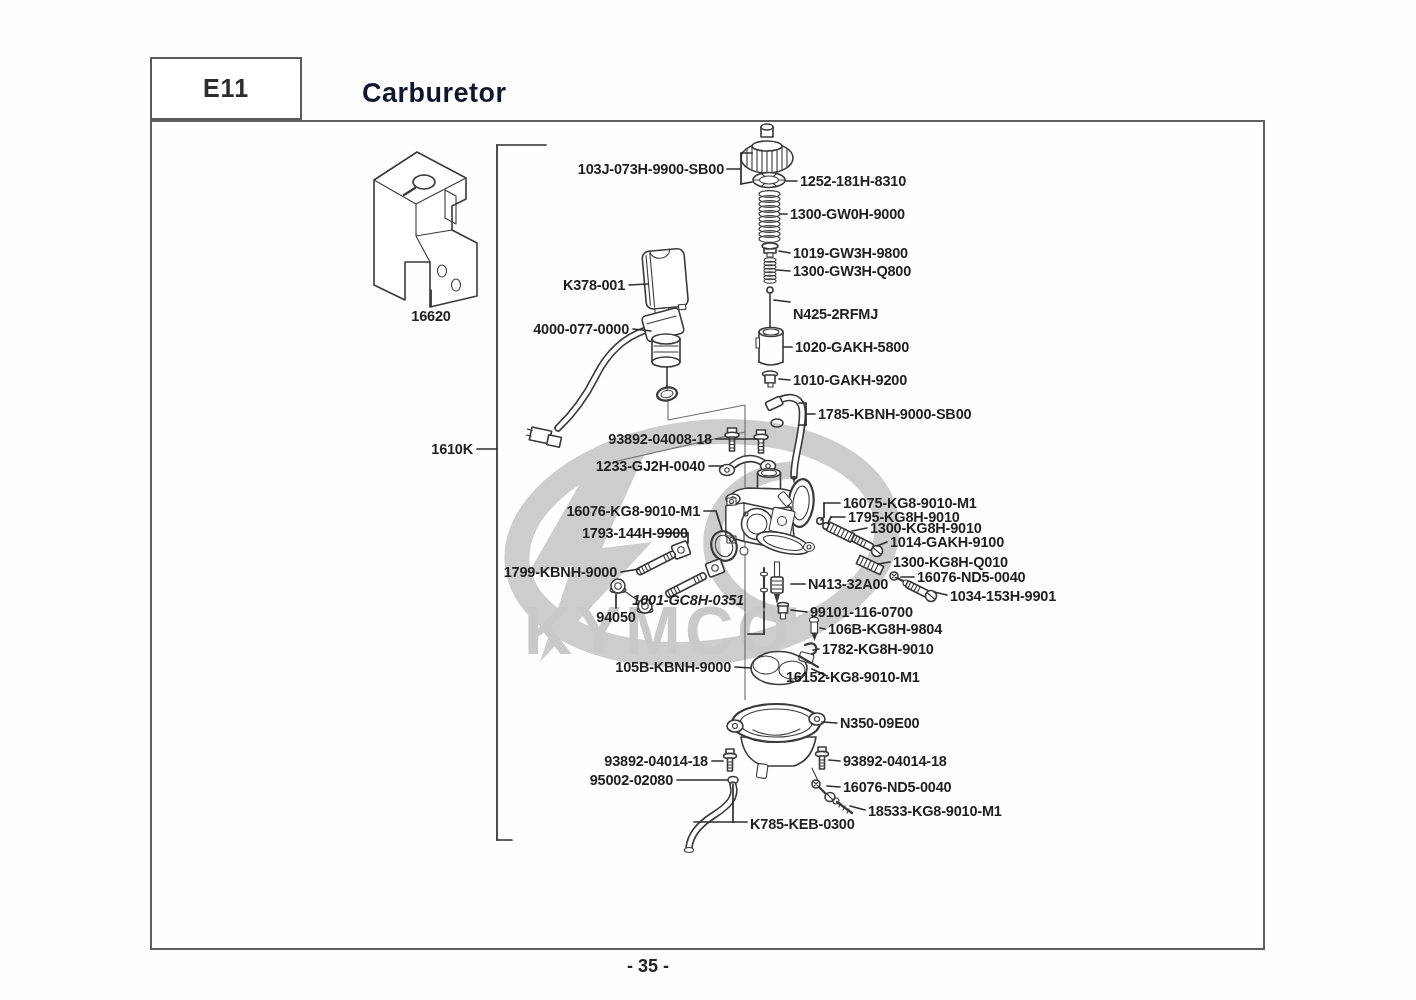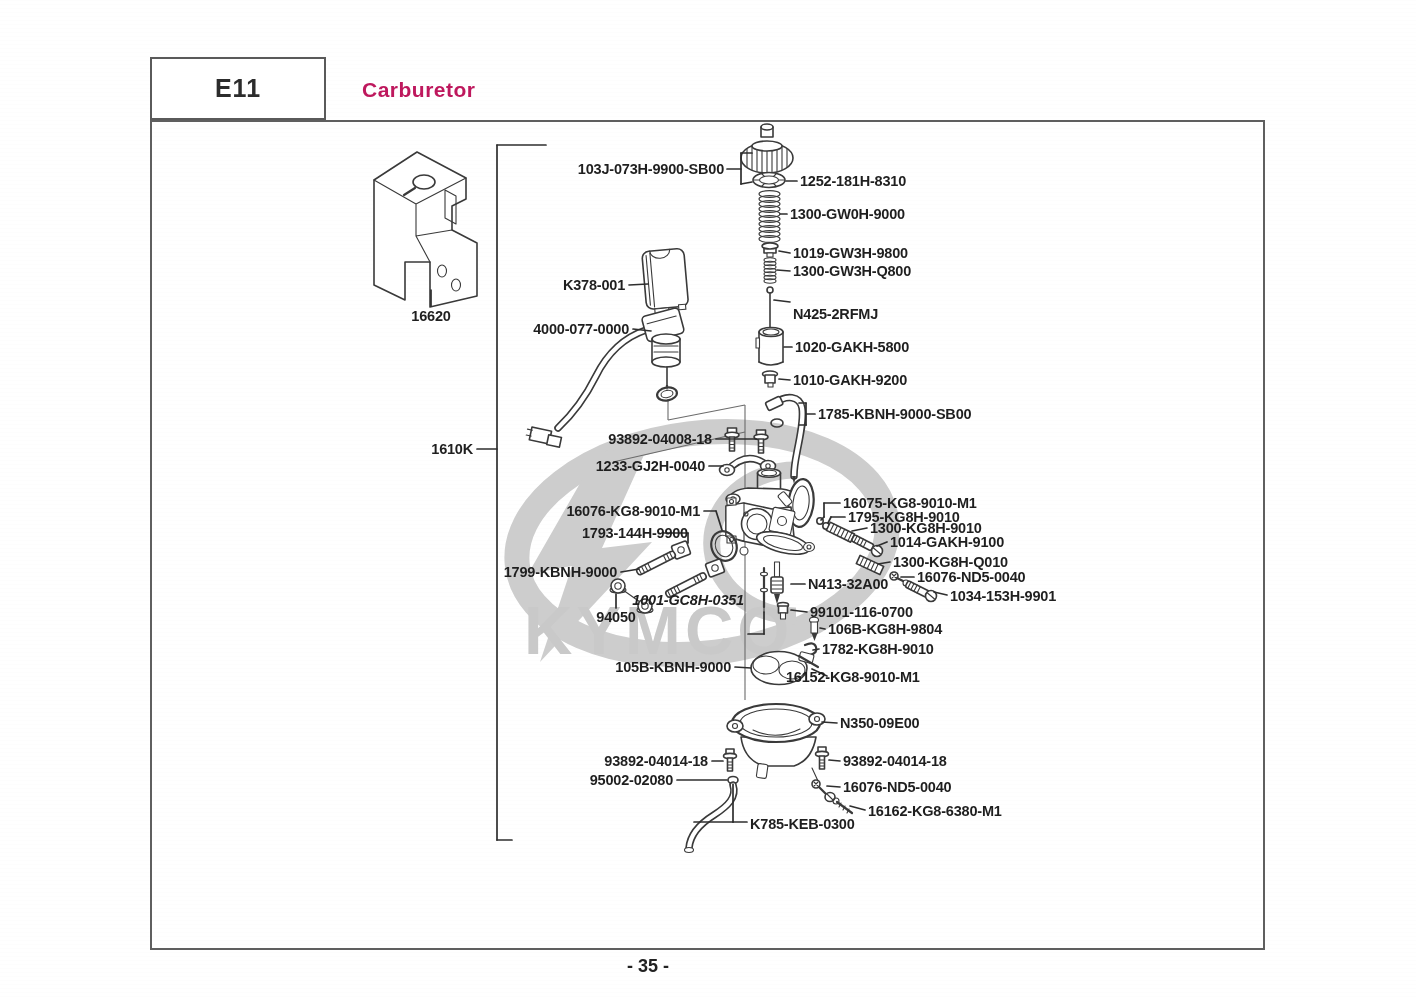--- a/index.html
+++ b/index.html
@@ -6,28 +6,28 @@
   body{
     width:1416px;height:1000px;background:#ffffff;
     background-image:
       repeating-linear-gradient(0deg,#ffffff 0 3px,#fdfdfd 3px 4px),
       repeating-linear-gradient(90deg,rgba(250,250,250,.35) 0 3px,rgba(253,253,253,.35) 3px 4px);
     font-family:"Liberation Sans",sans-serif;
     position:relative;overflow:hidden;
   }
   .page{position:absolute;left:0;top:0;width:1416px;height:1000px;}
   .code-box{
-    position:absolute;left:150px;top:57px;width:176px;height:63px;
+    position:absolute;left:150px;top:57px;width:152px;height:63px;
     border:2px solid #5a5a5a;background:#fff;box-sizing:border-box;
     display:flex;align-items:center;justify-content:center;
     font-size:25px;font-weight:bold;color:#2c2c2c;letter-spacing:1px;
   }
   .page-title{
     position:absolute;left:362px;top:78px;
-    font-size:21px;font-weight:bold;color:#be185d;letter-spacing:0.5px;
+    font-size:27px;font-weight:bold;color:#0f172a;letter-spacing:0.5px;
   }
   .content-box{
     position:absolute;left:150px;top:120px;width:1115px;height:830px;
     border:2px solid #5f5f5f;box-sizing:border-box;background:transparent;
   }
   .page-num{
     position:absolute;left:0;top:956px;width:1296px;text-align:center;
     font-size:18px;font-weight:bold;color:#222;
   }
   .wm-text{
@@ -489,21 +489,21 @@
       <div class="plabel plabel-right" style="left: 617px; top: 572px;">1799-KBNH-9000</div>
       <div class="plabel plabel-center" style="left: 616px; top: 617px;">94050</div>
       <div class="plabel plabel-right" style="left: 744px; top: 600px; font-style: italic;">1001-GC8H-0351</div>
       <div class="plabel plabel-right" style="left: 731px; top: 667px;">105B-KBNH-9000</div>
       <div class="plabel plabel-left" style="left: 786px; top: 677px;">16152-KG8-9010-M1</div>
       <div class="plabel plabel-left" style="left: 840px; top: 723px;">N350-09E00</div>
       <div class="plabel plabel-right" style="left: 708px; top: 761px;">93892-04014-18</div>
       <div class="plabel plabel-left" style="left: 843px; top: 761px;">93892-04014-18</div>
       <div class="plabel plabel-right" style="left: 673px; top: 780px;">95002-02080</div>
       <div class="plabel plabel-left" style="left: 843px; top: 787px;">16076-ND5-0040</div>
-      <div class="plabel plabel-left" style="left: 868px; top: 811px;">16162-KG8-6380-M1</div>
+      <div class="plabel plabel-left" style="left: 868px; top: 811px;">18533-KG8-9010-M1</div>
       <div class="plabel plabel-left" style="left: 750px; top: 824px;">K785-KEB-0300</div>
       <div class="plabel plabel-left" style="left: 843px; top: 503px;">16075-KG8-9010-M1</div>
       <div class="plabel plabel-left" style="left: 848px; top: 517px;">1795-KG8H-9010</div>
       <div class="plabel plabel-left" style="left: 870px; top: 528px;">1300-KG8H-9010</div>
       <div class="plabel plabel-left" style="left: 890px; top: 542px;">1014-GAKH-9100</div>
       <div class="plabel plabel-left" style="left: 893px; top: 562px;">1300-KG8H-Q010</div>
       <div class="plabel plabel-left" style="left: 917px; top: 577px;">16076-ND5-0040</div>
       <div class="plabel plabel-left" style="left: 950px; top: 596px;">1034-153H-9901</div>
       <div class="plabel plabel-left" style="left: 808px; top: 584px;">N413-32A00</div>
       <div class="plabel plabel-left" style="left: 810px; top: 612px;">99101-116-0700</div>

